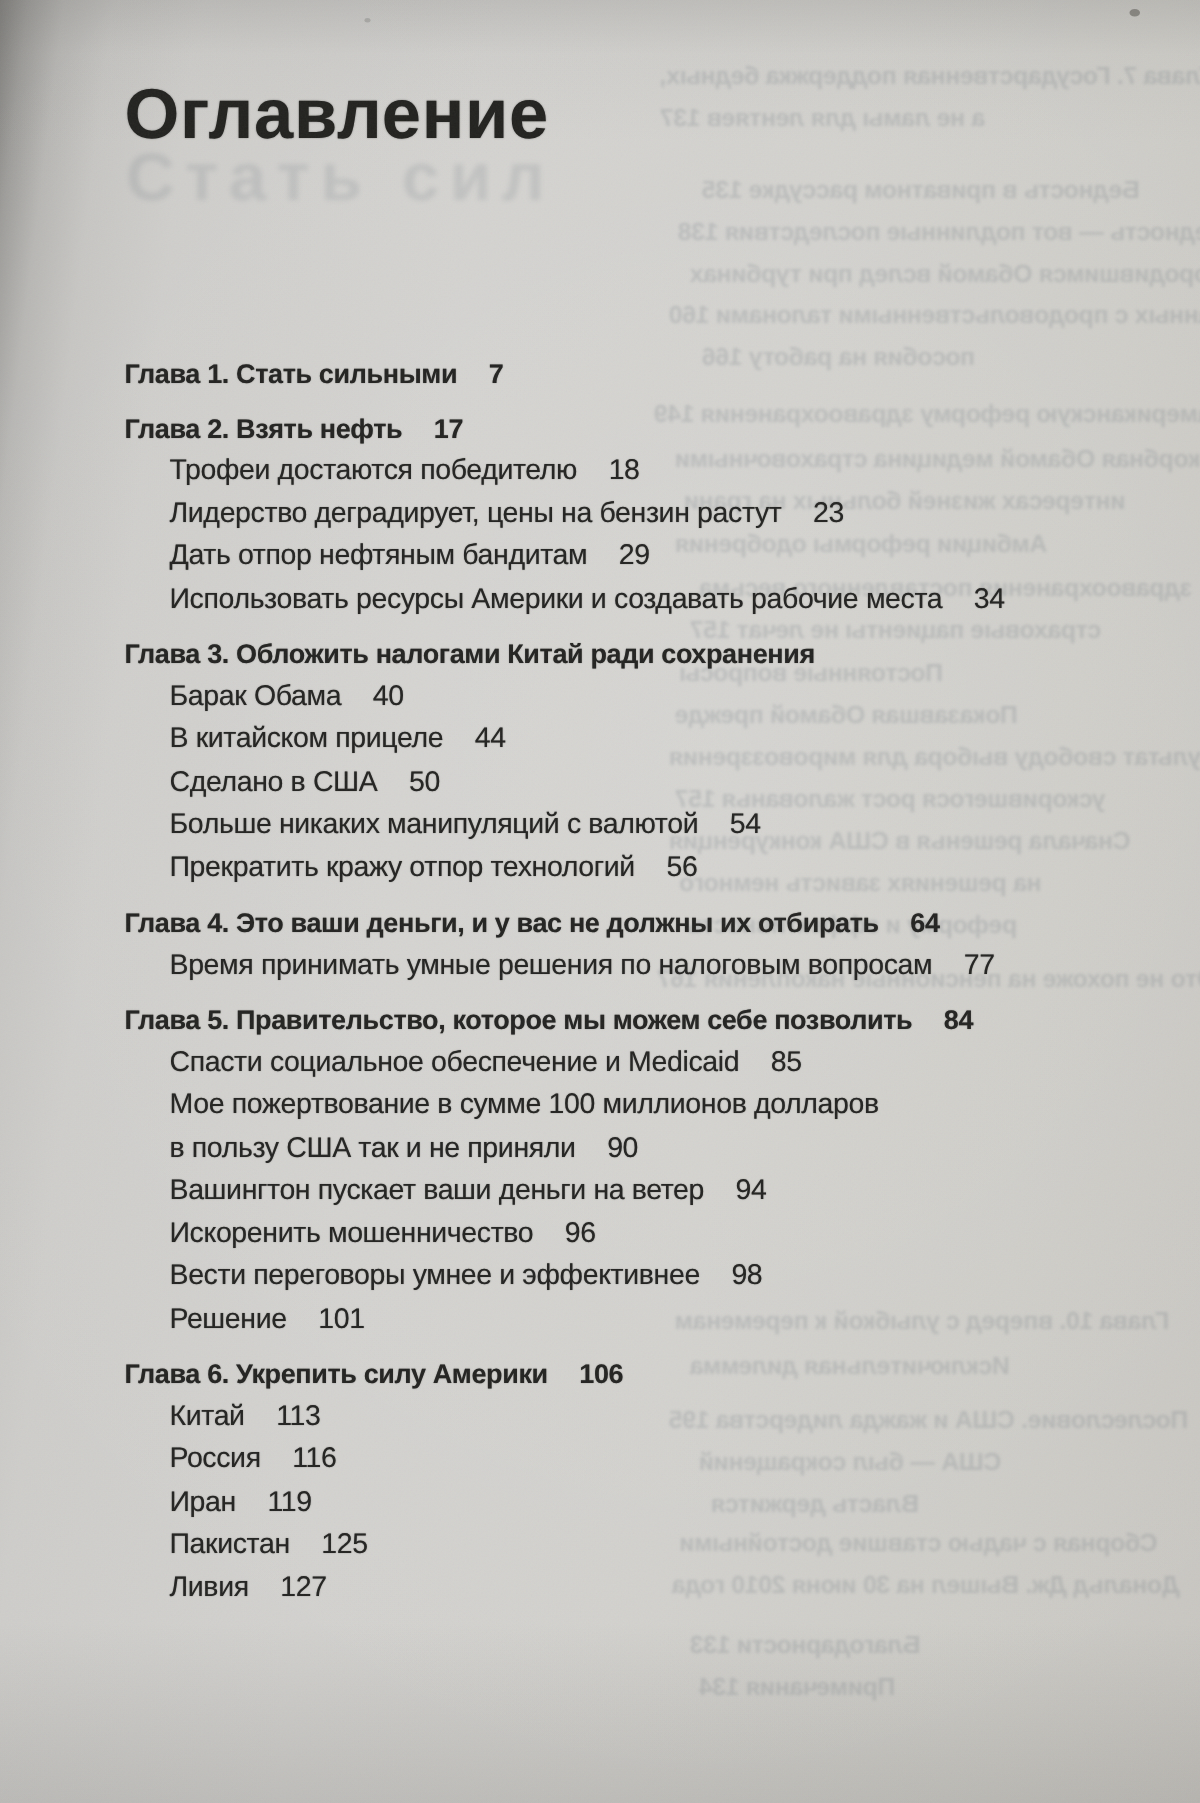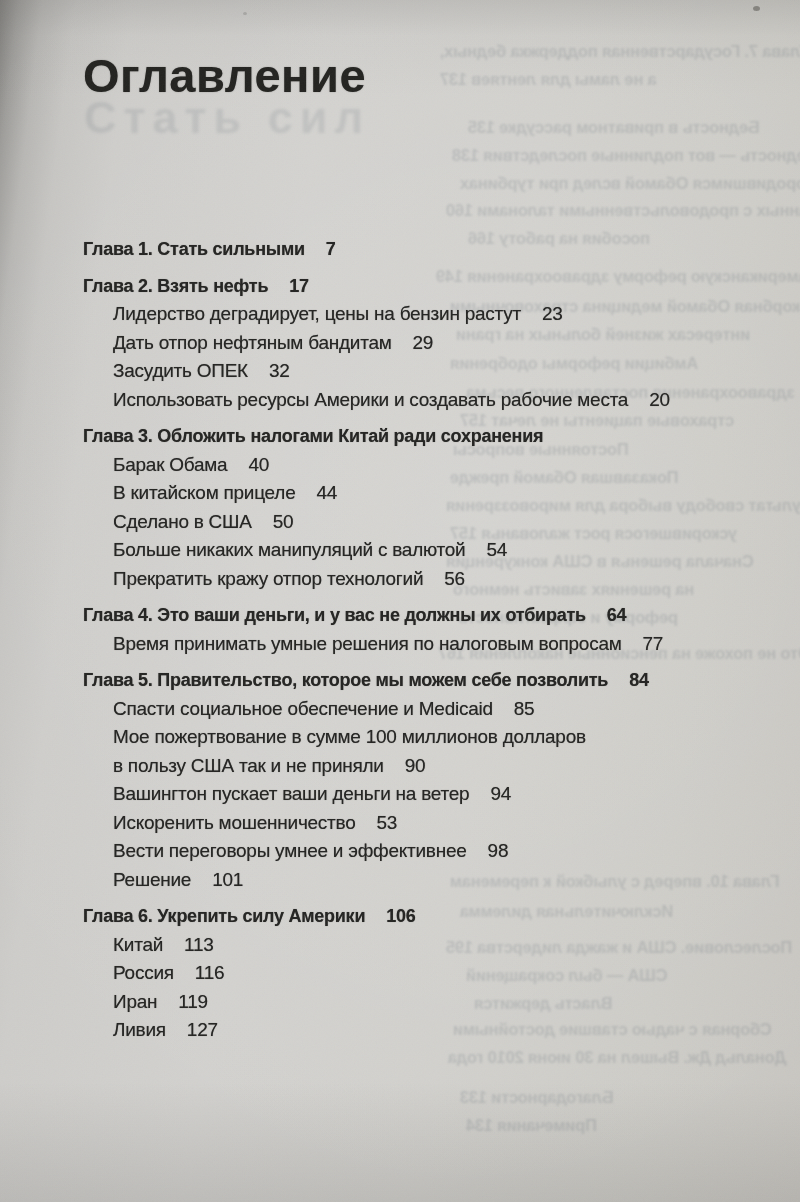--- a/index.html
+++ b/index.html
@@ -89,44 +89,45 @@
       <div class="st-line" style="left: 448px; top: 1048px;"><span class="mir">Дональд Дж. Вышел на 30 июня 2010 года</span></div>
       <div class="st-line" style="left: 460px; top: 1088px;"><span class="mir">Благодарности 133</span></div>
       <div class="st-line" style="left: 466px; top: 1116px;"><span class="mir">Примечания 134</span></div>
     </div>
 
   <div class="page-title soft">Оглавление</div>
 
   <div class="toc soft">
       <div class="row chapter"><span>Глава 1. Стать сильными</span><span class="pagenum">7</span></div>
       <div class="row chapter"><span>Глава 2. Взять нефть</span><span class="pagenum">17</span></div>
+      <div class="row item"><span>Трофеи достаются победителю</span><span class="pagenum">18</span></div>
       <div class="row item"><span>Лидерство деградирует, цены на бензин растут</span><span class="pagenum">23</span></div>
       <div class="row item"><span>Дать отпор нефтяным бандитам</span><span class="pagenum">29</span></div>
-      <div class="row item"><span>Засудить ОПЕК</span><span class="pagenum">32</span></div>
-      <div class="row item"><span>Использовать ресурсы Америки и создавать рабочие места</span><span class="pagenum">20</span></div>
+      <div class="row item"><span>Использовать ресурсы Америки и создавать рабочие места</span><span class="pagenum">34</span></div>
       <div class="row chapter"><span>Глава 3. Обложить налогами Китай ради сохранения</span></div>
       <div class="row item"><span>Барак Обама</span><span class="pagenum">40</span></div>
       <div class="row item"><span>В китайском прицеле</span><span class="pagenum">44</span></div>
       <div class="row item"><span>Сделано в США</span><span class="pagenum">50</span></div>
       <div class="row item"><span>Больше никаких манипуляций с валютой</span><span class="pagenum">54</span></div>
       <div class="row item"><span>Прекратить кражу отпор технологий</span><span class="pagenum">56</span></div>
       <div class="row chapter"><span>Глава 4. Это ваши деньги, и у вас не должны их отбирать</span><span class="pagenum">64</span></div>
       <div class="row item"><span>Время принимать умные решения по налоговым вопросам</span><span class="pagenum">77</span></div>
       <div class="row chapter"><span>Глава 5. Правительство, которое мы можем себе позволить</span><span class="pagenum">84</span></div>
       <div class="row item"><span>Спасти социальное обеспечение и Medicaid</span><span class="pagenum">85</span></div>
       <div class="row item"><span>Мое пожертвование в сумме 100 миллионов долларов</span></div>
       <div class="row item cont"><span>в пользу США так и не приняли</span><span class="pagenum">90</span></div>
       <div class="row item"><span>Вашингтон пускает ваши деньги на ветер</span><span class="pagenum">94</span></div>
-      <div class="row item"><span>Искоренить мошенничество</span><span class="pagenum">53</span></div>
+      <div class="row item"><span>Искоренить мошенничество</span><span class="pagenum">96</span></div>
       <div class="row item"><span>Вести переговоры умнее и эффективнее</span><span class="pagenum">98</span></div>
       <div class="row item"><span>Решение</span><span class="pagenum">101</span></div>
       <div class="row chapter"><span>Глава 6. Укрепить силу Америки</span><span class="pagenum">106</span></div>
       <div class="row item"><span>Китай</span><span class="pagenum">113</span></div>
       <div class="row item"><span>Россия</span><span class="pagenum">116</span></div>
       <div class="row item"><span>Иран</span><span class="pagenum">119</span></div>
+      <div class="row item"><span>Пакистан</span><span class="pagenum">125</span></div>
       <div class="row item"><span>Ливия</span><span class="pagenum">127</span></div>
     </div>
 
   <div class="speck" style="left:753px;top:6px;width:7px;height:5px;"></div>
   <div class="speck" style="left:243px;top:12px;width:4px;height:3px;opacity:.25;"></div>
   <svg class="grain" width="800" height="1202">
     <filter id="g">
         <feTurbulence type="fractalNoise" baseFrequency="0.9" numOctaves="2" stitchTiles="stitch"></feTurbulence>
       </filter>
     <rect width="800" height="1202" filter="url(#g)"></rect>

